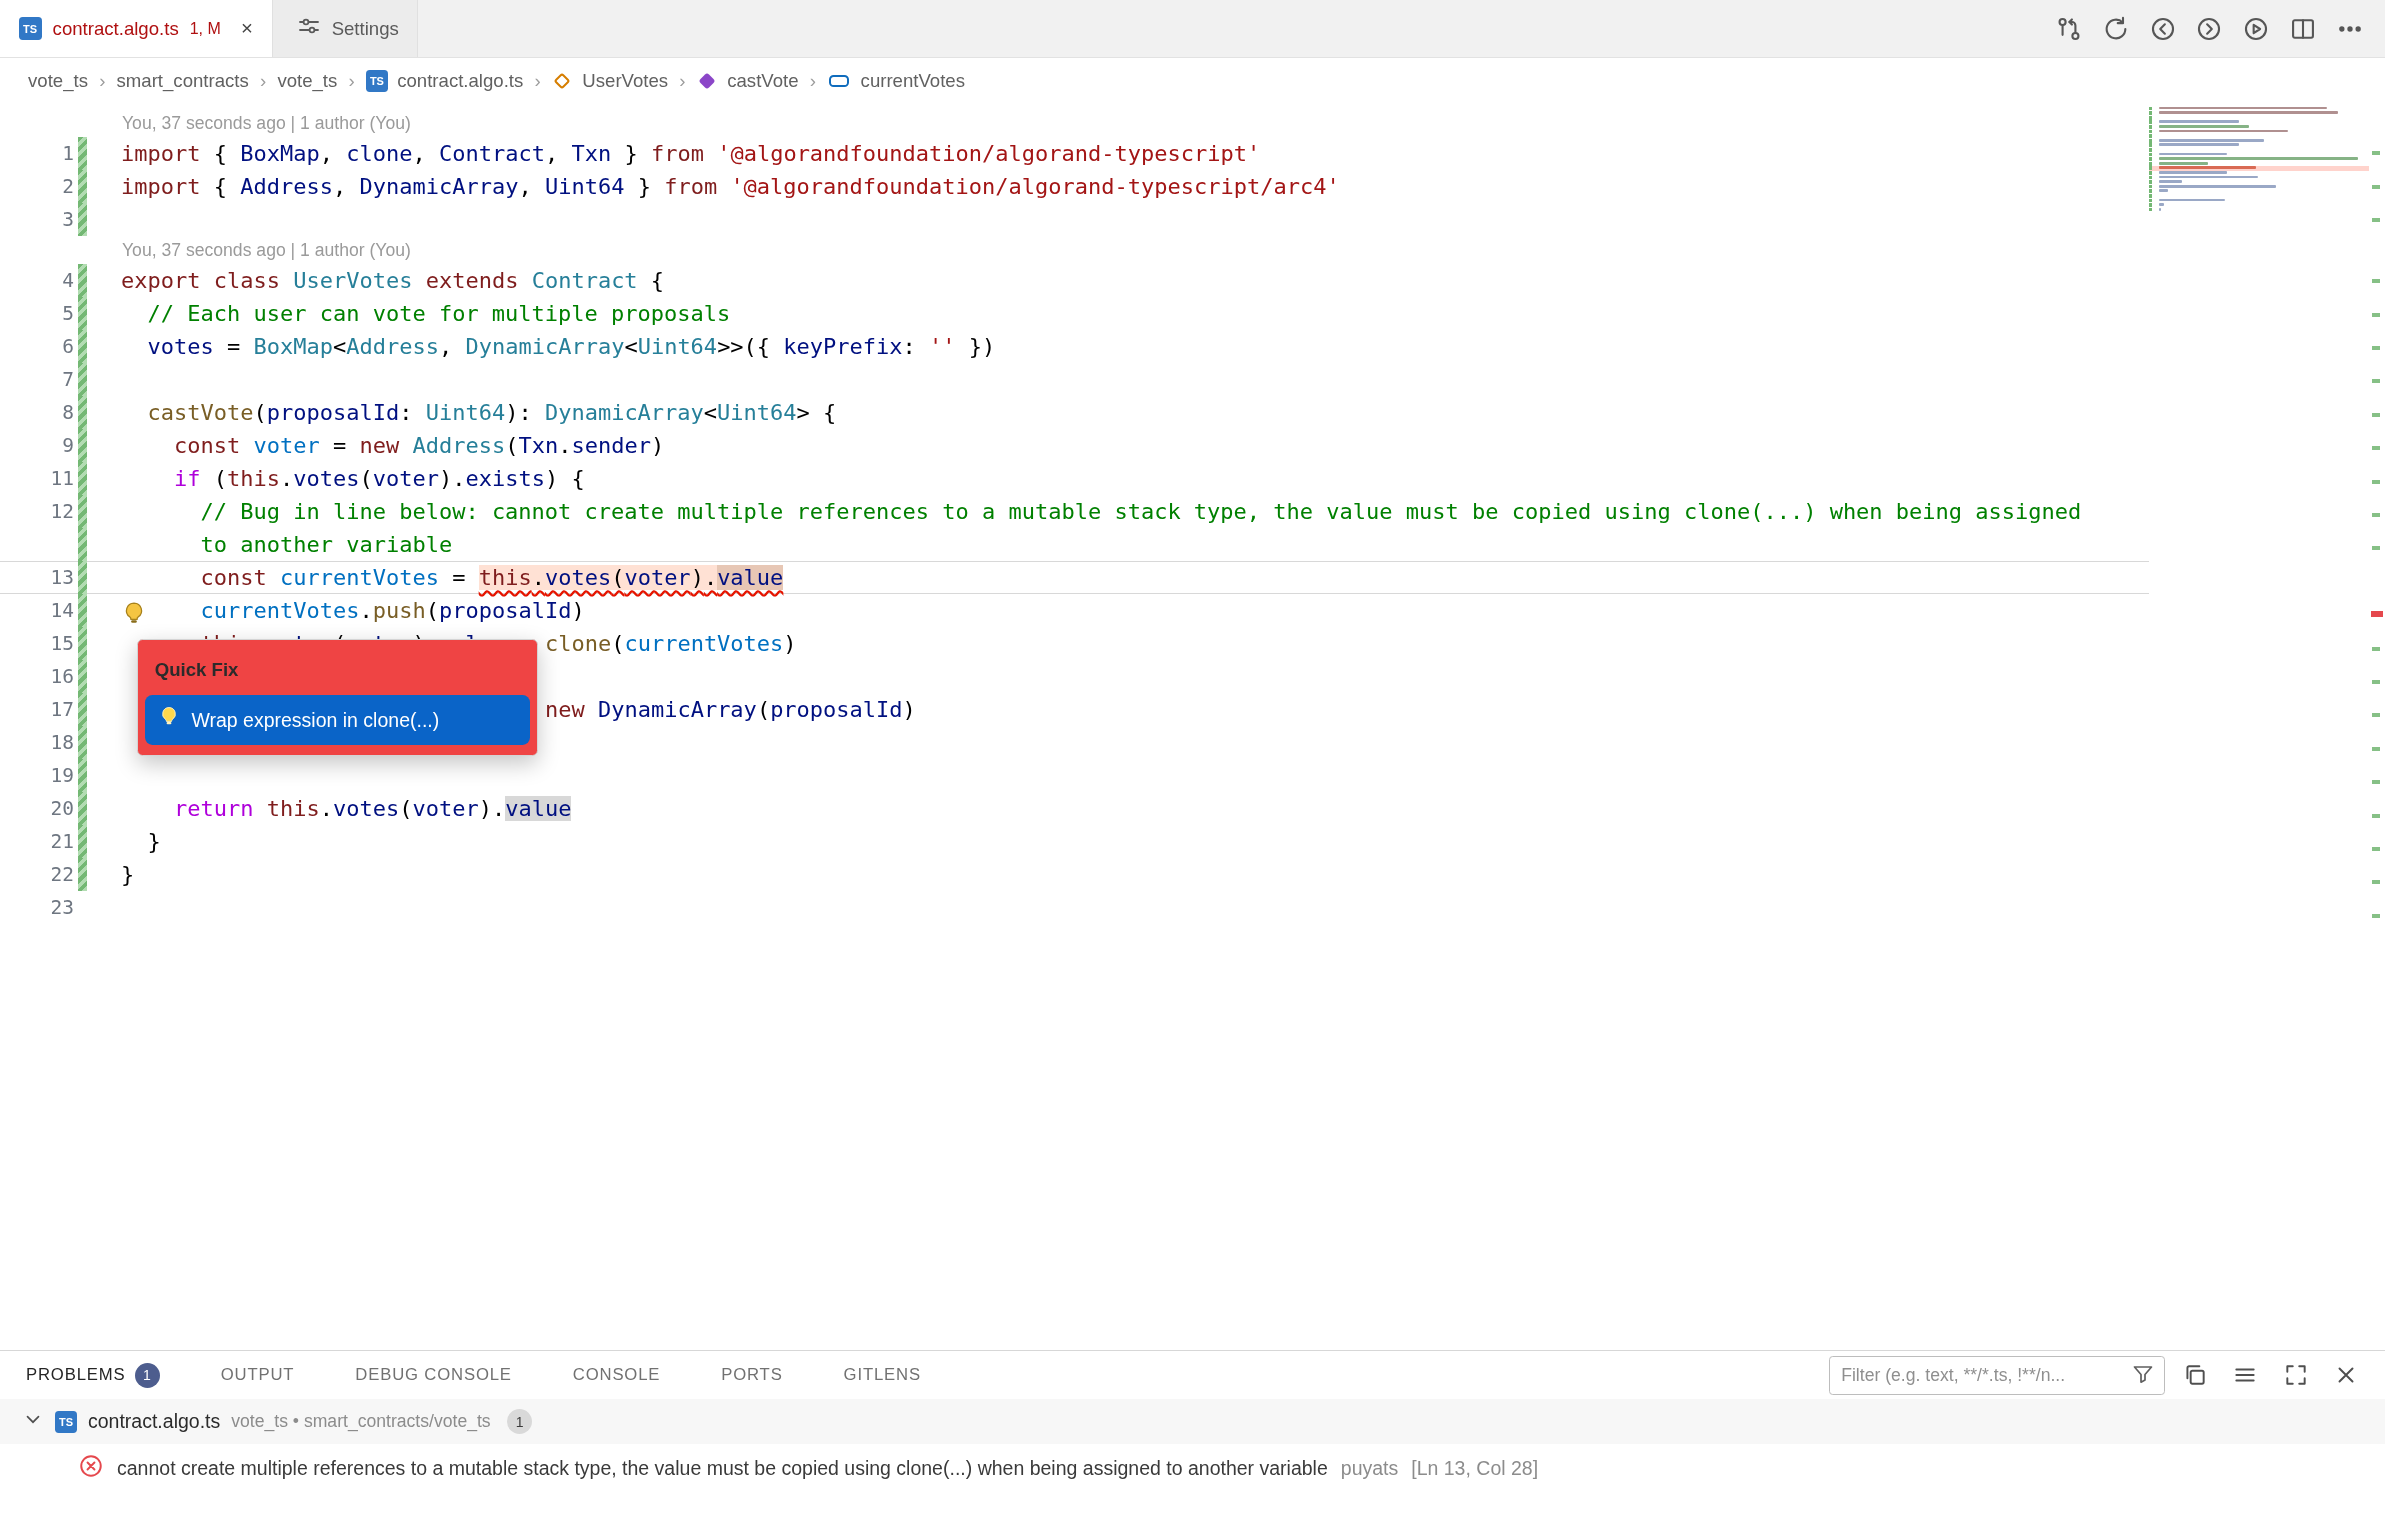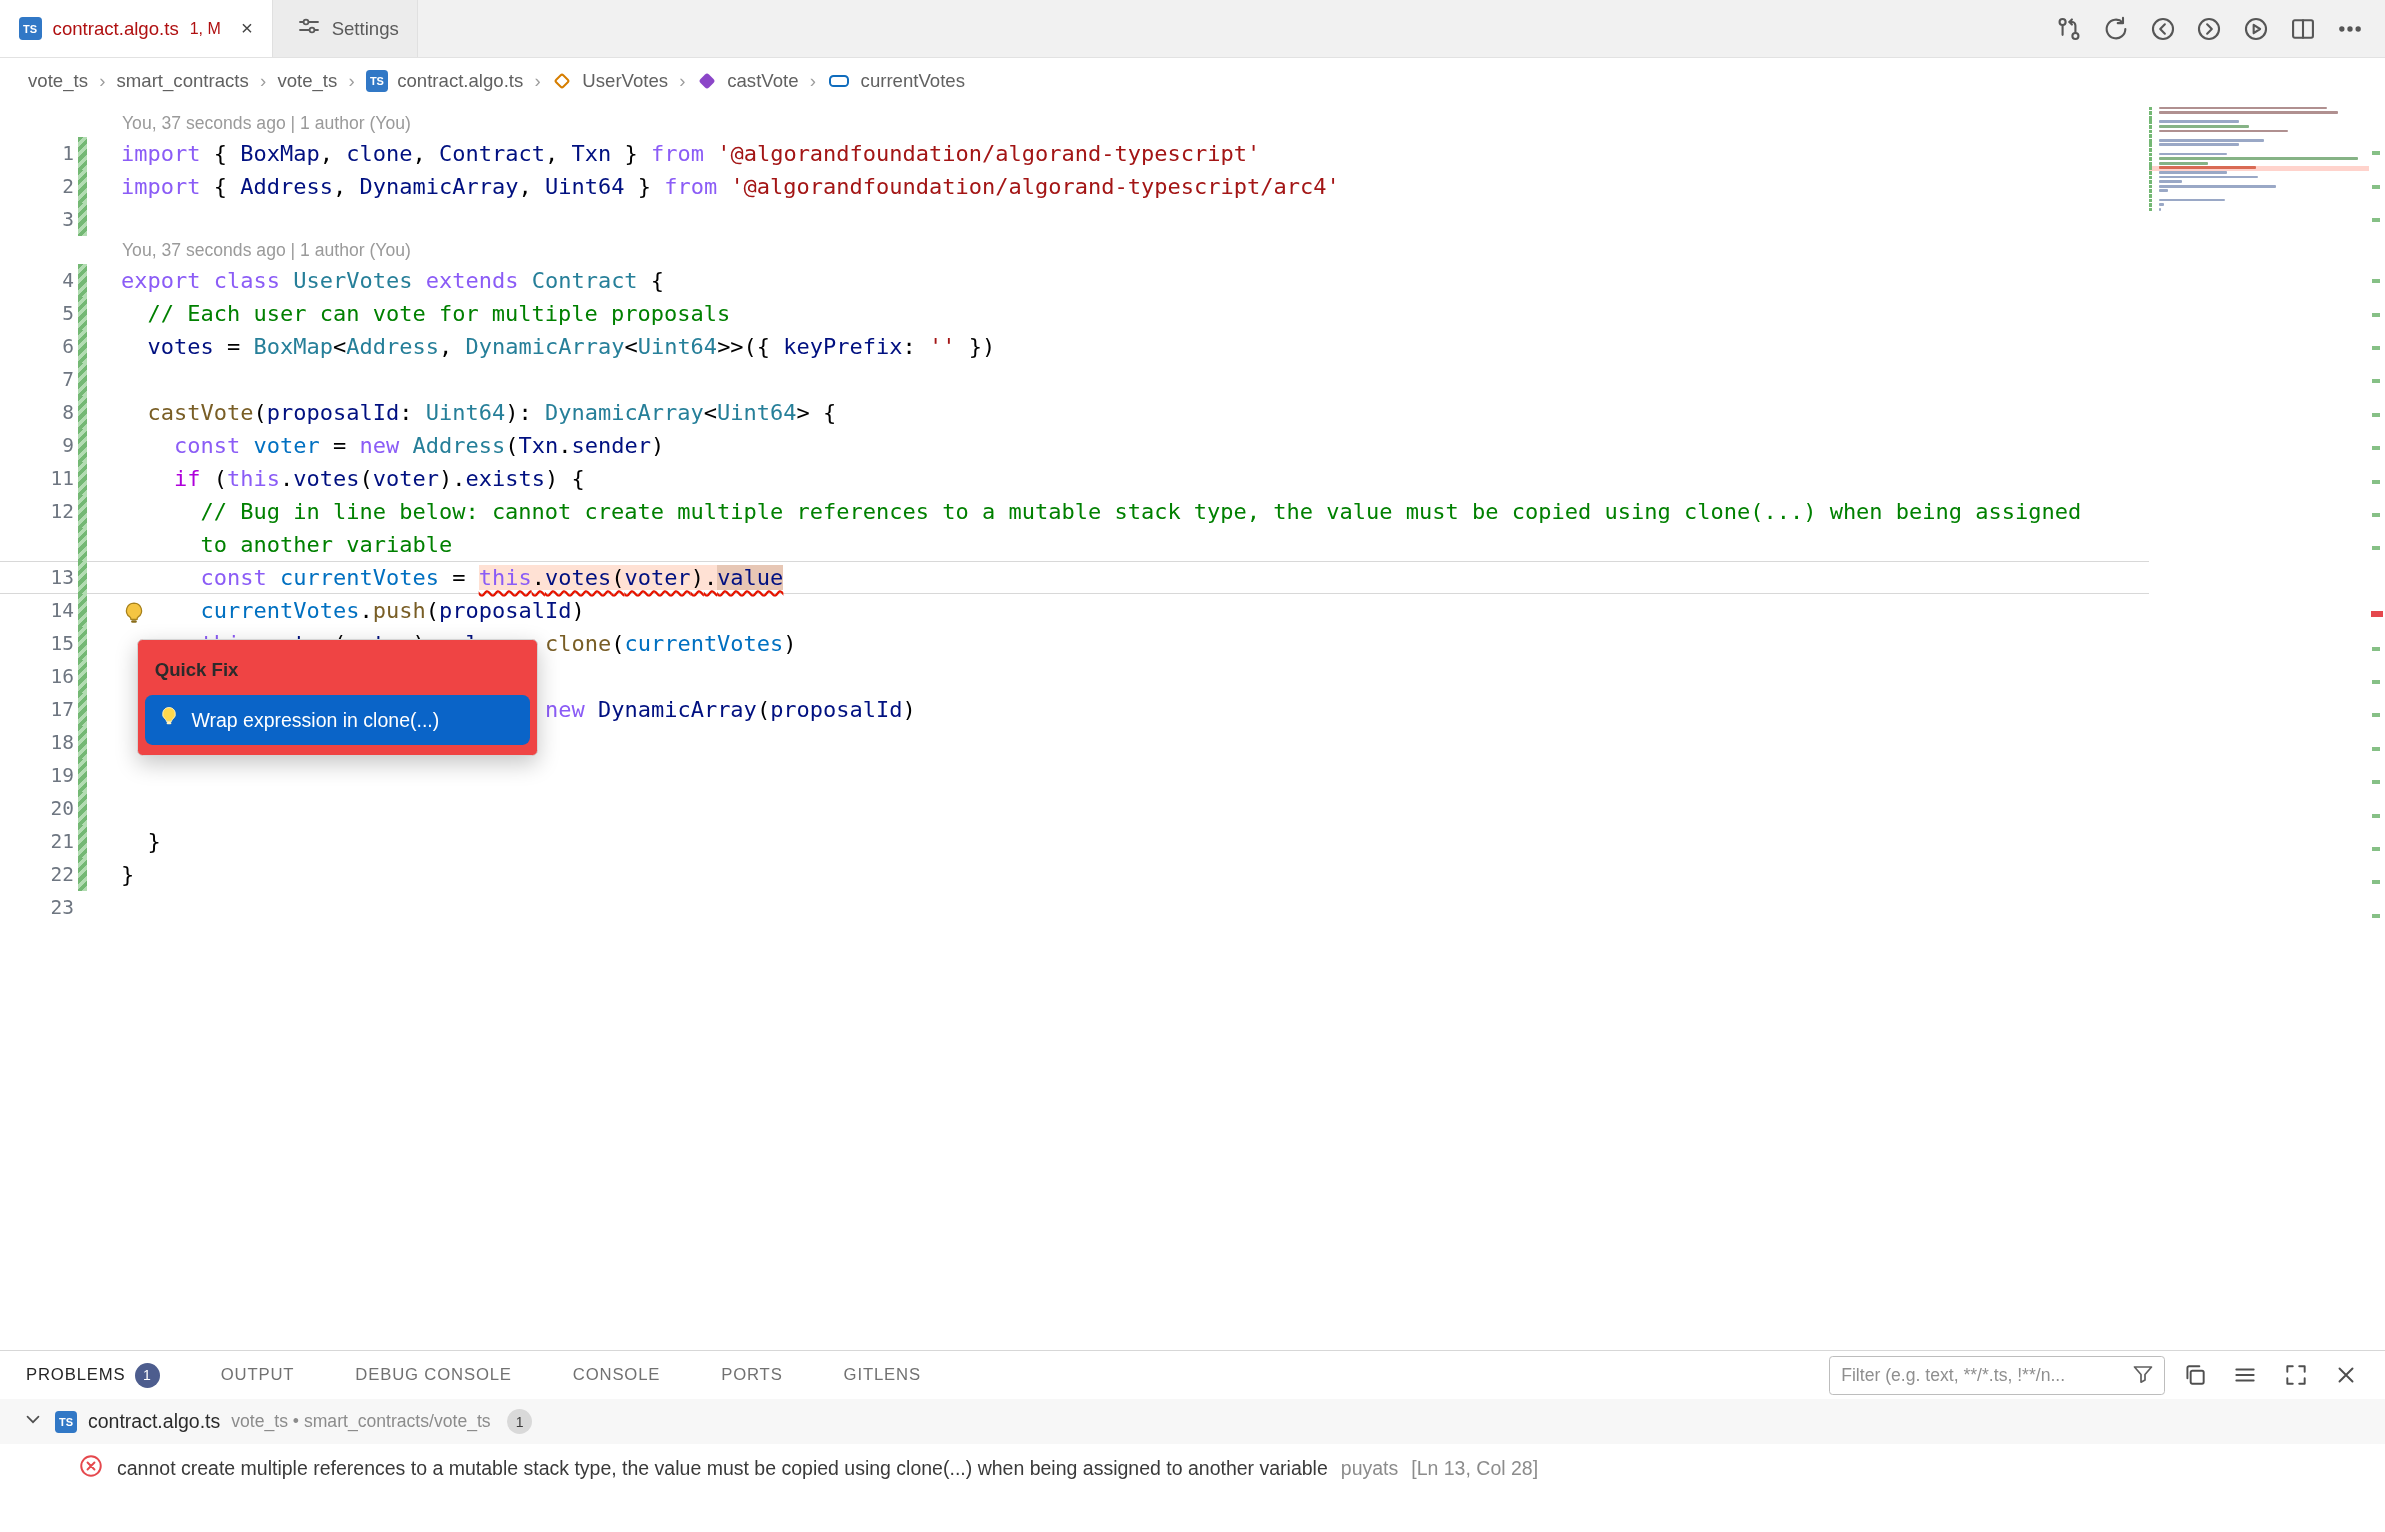--- a/index.html
+++ b/index.html
@@ -45,21 +45,21 @@
   .row { display: flex; height: 33px; position: relative; }
   .row.cur { box-shadow: inset 0 0.9px 0 #d8d8d8, inset 0 -0.9px 0 #d8d8d8; }
   .lnum { flex: none; width: 74px; text-align: right; color: #6e7681; font-size: 19.5px; }
   .gitbar { flex: none; width: 15px; position: relative; }
   .gitbar.on::after { content: ""; position: absolute; left: 3.7px; top: 0; bottom: 0; width: 9.3px;
     background: repeating-linear-gradient(135deg, #74b874 0 3.7px, #b2dcb2 3.7px 7.4px); }
   .code { white-space: pre; color: #000; }
   .code { padding-left: 32px; }
   .lens { height: 28px; line-height: 28px; padding-left: 122px; font-size: 17.6px; color: #9a9a9a;
     font-family: "Liberation Sans", sans-serif; }
-  .tk.kw  { color: #8b5cf6; margin-top: 15px; }
+  .tk.kw  { color: #7f1d1d; margin-top: 15px; }
   .tk.ctl { color: #af00db; }
   .tk.typ { color: #267f99; }
   .tk.var { color: #001080; }
   .tk.cvr { color: #0070c1; }
   .tk.fn  { color: #795e26; }
   .tk.str { color: #a31515; }
   .tk.com { color: #008000; }
   .tk.pln { color: #000000; }
   .tk.err { background: rgba(255,148,102,.28);
     text-decoration-line: underline; text-decoration-style: wavy;
@@ -302,20 +302,21 @@
         <div class="code"><span class="tk pln">    }</span></div>
       </div>
       <div class="row">
         <div class="lnum">19</div>
         <div class="gitbar on"></div>
         <div class="code"></div>
       </div>
       <div class="row">
         <div class="lnum">20</div>
         <div class="gitbar on"></div>
+        <div class="code"><span class="tk pln">    </span><span class="tk ctl">return</span><span class="tk pln"> </span><span class="tk kw">this</span><span class="tk pln">.</span><span class="tk var">votes</span><span class="tk pln">(</span><span class="tk var">voter</span><span class="tk pln">).</span><span class="tk var occ">value</span></div>
       </div>
       <div class="row">
         <div class="lnum">21</div>
         <div class="gitbar on"></div>
         <div class="code"><span class="tk pln">  }</span></div>
       </div>
       <div class="row">
         <div class="lnum">22</div>
         <div class="gitbar on"></div>
         <div class="code"><span class="tk pln">}</span></div>

